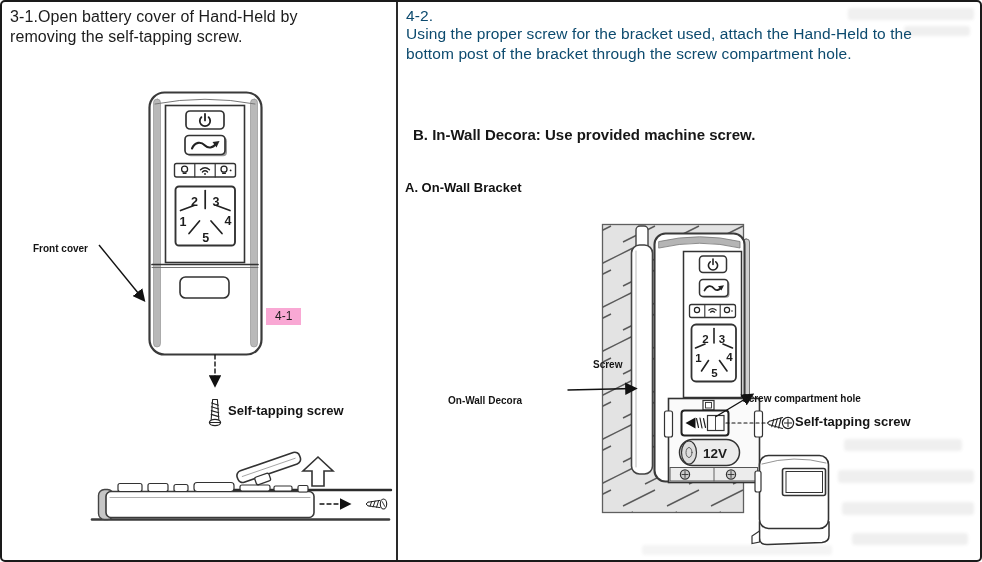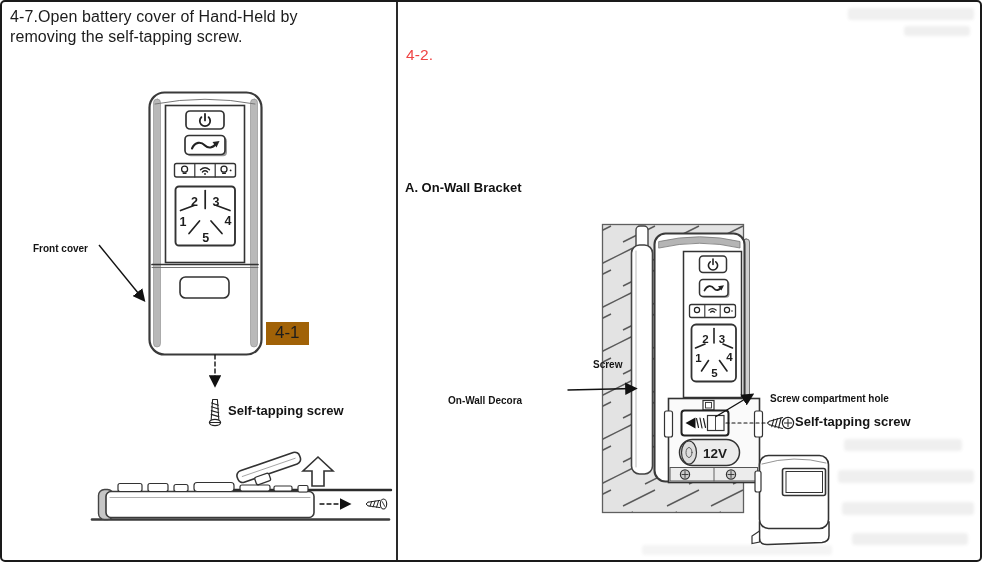--- a/index.html
+++ b/index.html
@@ -4,58 +4,60 @@
 <style>
   html,body{margin:0;padding:0;background:#fff;}
   .page{
     position:relative;width:982px;height:562px;background:#fff;
     border:2.5px solid #1a1a1a;border-radius:5px;box-sizing:border-box;
     font-family:"Liberation Sans","DejaVu Sans",sans-serif;color:#1d1d1d;
     overflow:hidden;
   }
   .divider{position:absolute;left:394px;top:0;width:2px;height:562px;background:#2a2a2a;z-index:2;}
   .txt{position:absolute;font-size:16px;line-height:1.24;letter-spacing:.1px;color:#1c1c1c;z-index:4;}
-  .para{position:absolute;font-size:15.5px;line-height:1.26;letter-spacing:.1px;color:#ef4444;z-index:4;margin-top:39px;}
+  .para{position:absolute;font-size:15.5px;line-height:1.26;letter-spacing:.1px;color:#0c4a6e;z-index:4;}
   .opt{position:absolute;font-size:15px;font-weight:bold;white-space:nowrap;color:#161616;z-index:4;}
   .heading{position:absolute;font-size:13px;font-weight:bold;white-space:nowrap;color:#111;z-index:4;}
   .lbl{position:absolute;font-weight:bold;color:#141414;white-space:nowrap;z-index:4;}
   .lbl.s14{font-size:10px;margin-top:15px;}
   .lbl.s13{font-size:13px;}
-  .figtag{position:absolute;font-size:17px;color:#1d1d1d;background:#a16207;padding:1px 9px 2px;z-index:4;margin-top:14px;}
+  .figtag{position:absolute;font-size:12px;color:#1d1d1d;background:#f9a8d4;padding:1px 9px 2px;z-index:4;}
   .art{position:absolute;left:0;top:0;z-index:3;}
   .art text{font-family:"Liberation Sans","DejaVu Sans",sans-serif;font-weight:bold;fill:#1d1d1d;}
   .bleed{position:absolute;background:#8a8a8a;opacity:.13;border-radius:3px;filter:blur(1.6px);z-index:1;}
 </style>
 </head>
 <body>
 
 <div class="page">
 
   <div class="bleed" style="left:846px;top:6px;width:126px;height:12px"></div>
   <div class="bleed" style="left:902px;top:24px;width:66px;height:10px"></div>
   <div class="bleed" style="left:842px;top:437px;width:118px;height:12px"></div>
   <div class="bleed" style="left:836px;top:468px;width:136px;height:13px"></div>
   <div class="bleed" style="left:840px;top:500px;width:132px;height:13px"></div>
   <div class="bleed" style="left:850px;top:531px;width:116px;height:12px"></div>
   <div class="bleed" style="left:640px;top:543px;width:190px;height:10px;opacity:.09"></div>
 
   <div class="divider"></div>
 
-  <div class="txt" style="left:8px;top:5px;width:340px">4-7.Open battery cover of Hand-Held by removing the self-tapping screw.</div>
+  <div class="txt" style="left:8px;top:5px;width:340px">3-1.Open battery cover of Hand-Held by removing the self-tapping screw.</div>
 
   <div class="para" style="left:404px;top:4px">4-2.</div>
+  <div class="para" style="left:404px;top:22px;width:528px">Using the proper screw for the bracket used, attach the Hand-Held to the bottom post of the bracket through the screw compartment hole.</div>
+  <div class="opt" style="left:411px;top:124px">B. In-Wall Decora: Use provided machine screw.</div>
   <div class="heading" style="left:403px;top:178px">A. On-Wall Bracket</div>
 
   <div class="lbl s14" style="left:31px;top:226px">Front cover</div>
   <div class="figtag" style="left:264px;top:306px">4-1</div>
   <div class="lbl s13" style="left:226px;top:401px">Self-tapping screw</div>
 
   <div class="lbl s14" style="left:591px;top:342px">Screw</div>
   <div class="lbl s14" style="left:446px;top:378px">On-Wall Decora</div>
-  <div class="lbl s14" style="left:768px;top:376px">Screw compartment hole</div>
+  <div class="lbl s14" style="left:740px;top:376px">Screw compartment hole</div>
   <div class="lbl s13" style="left:793px;top:412px">Self-tapping screw</div>
 
   <svg class="art" width="982" height="562" viewBox="0 0 982 562">
     <defs>
       <marker id="ah" viewBox="0 0 10 10" refX="7" refY="5" markerWidth="9" markerHeight="9" orient="auto">
         <path d="M0,0 L10,5 L0,10 z" fill="#111"></path>
       </marker>
       <pattern id="hatch" width="44" height="44" patternUnits="userSpaceOnUse">
         <path d="M5,20 L37,4" stroke="#5a5a5a" stroke-width="1.4" fill="none"></path>
         <path d="M27,42 L59,26" stroke="#5a5a5a" stroke-width="1.4" fill="none"></path>

